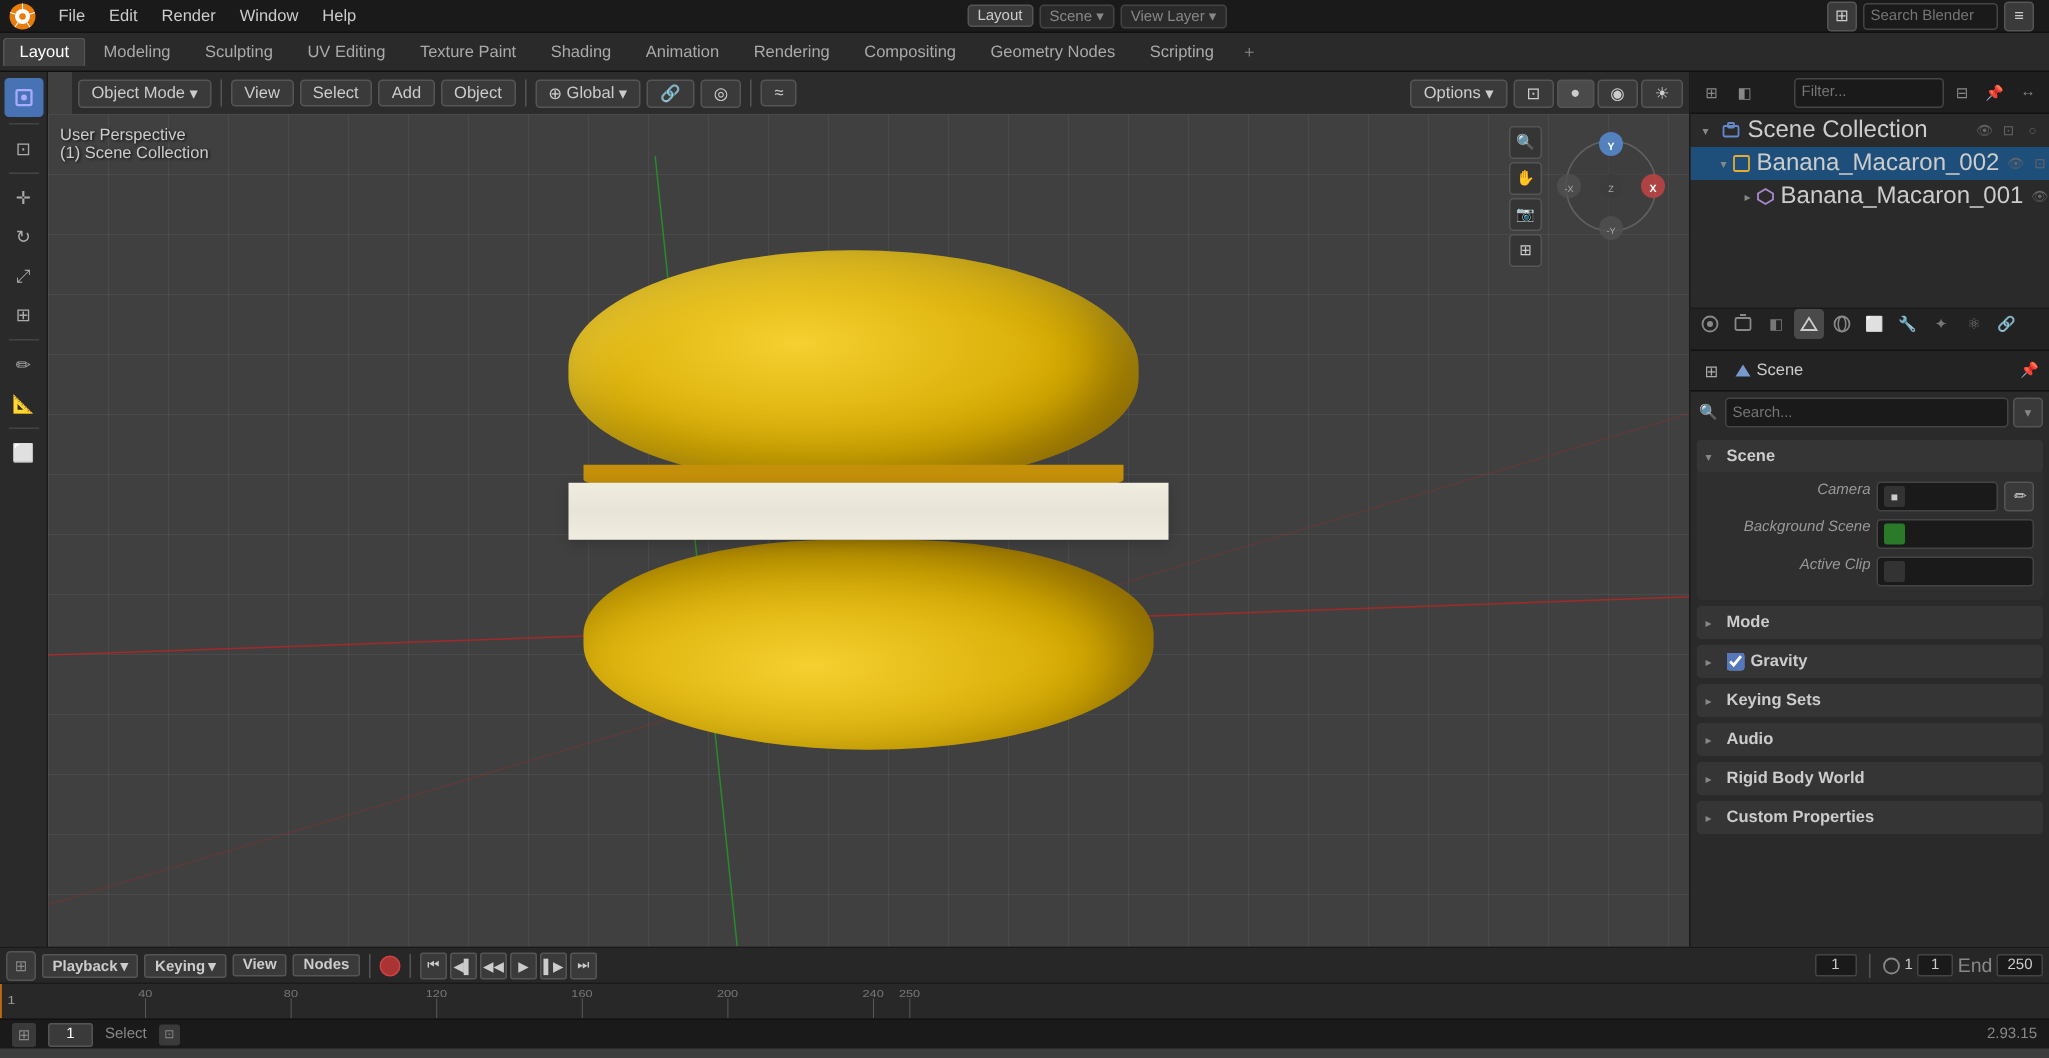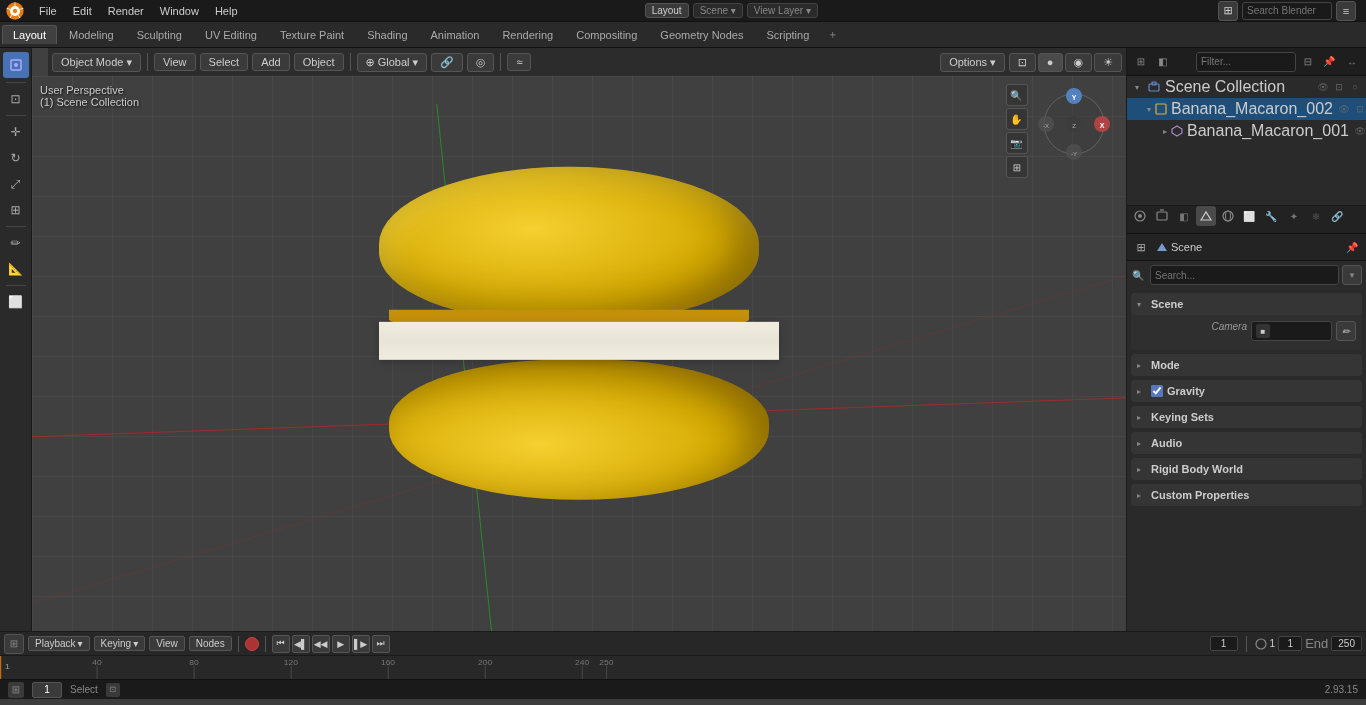--- a/index.html
+++ b/index.html
@@ -405,20 +405,21 @@
       padding: 1px 6px;
       background: #3a3a3a;
       border: 1px solid #555;
       border-radius: 2px;
       color: #ccc;
       font-size: 10px;
       cursor: pointer;
       display: flex;
       align-items: flex-end;
       gap: 2px;
+      font-weight: bold;
     }
     .tl-transport {
       display: flex;
       align-items: center;
       gap: 2px;
     }
     .tl-transport-btn {
       width: 18px;
       height: 18px;
       background: #3a3a3a;
@@ -891,21 +892,33 @@
         <div class="prop-section-content">
 
           <div class="prop-row">
             <div class="prop-label">Camera</div>
             <div class="prop-value">
               <div style="width:14px; height:14px; background:#333; border-radius:2px; margin-right:3px; display:flex; align-items:center; justify-content:center; font-size:8px;">■</div>
             </div>
             <div class="prop-value-btn">✏</div>
           </div>
 
-
+          <div class="prop-row">
+            <div class="prop-label">Background Scene</div>
+            <div class="prop-value">
+              <div style="width:14px; height:14px; background:#2a7a2a; border-radius:2px; margin-right:3px;"></div>
+            </div>
+          </div>
+
+          <div class="prop-row">
+            <div class="prop-label">Active Clip</div>
+            <div class="prop-value">
+              <div style="width:14px; height:14px; background:#333; border-radius:2px; margin-right:3px;"></div>
+            </div>
+          </div>
         </div>
       </div>
 
       <div class="prop-section">
         <div class="prop-section-header">
           <span class="prop-section-expand">▸</span>
           <span class="prop-section-title">Mode</span>
         </div>
       </div>
 

